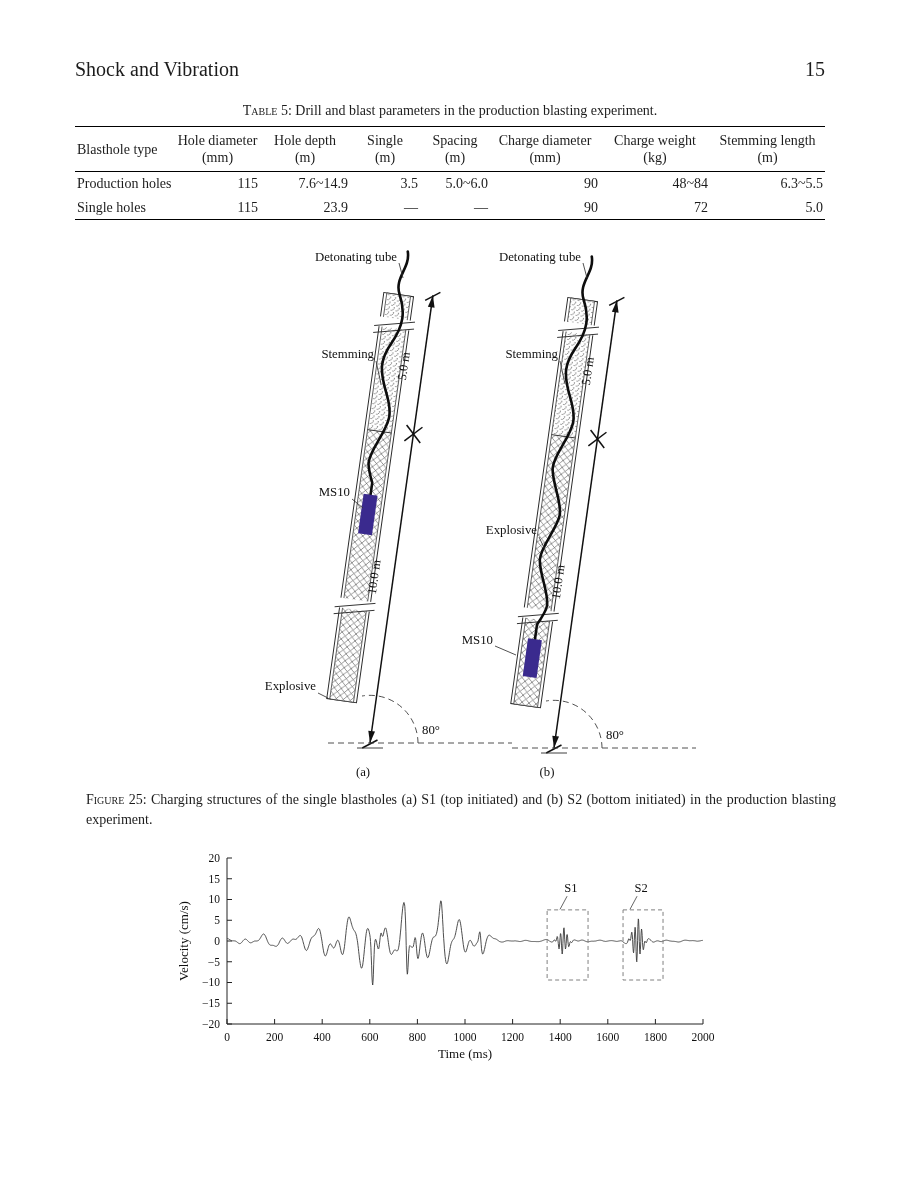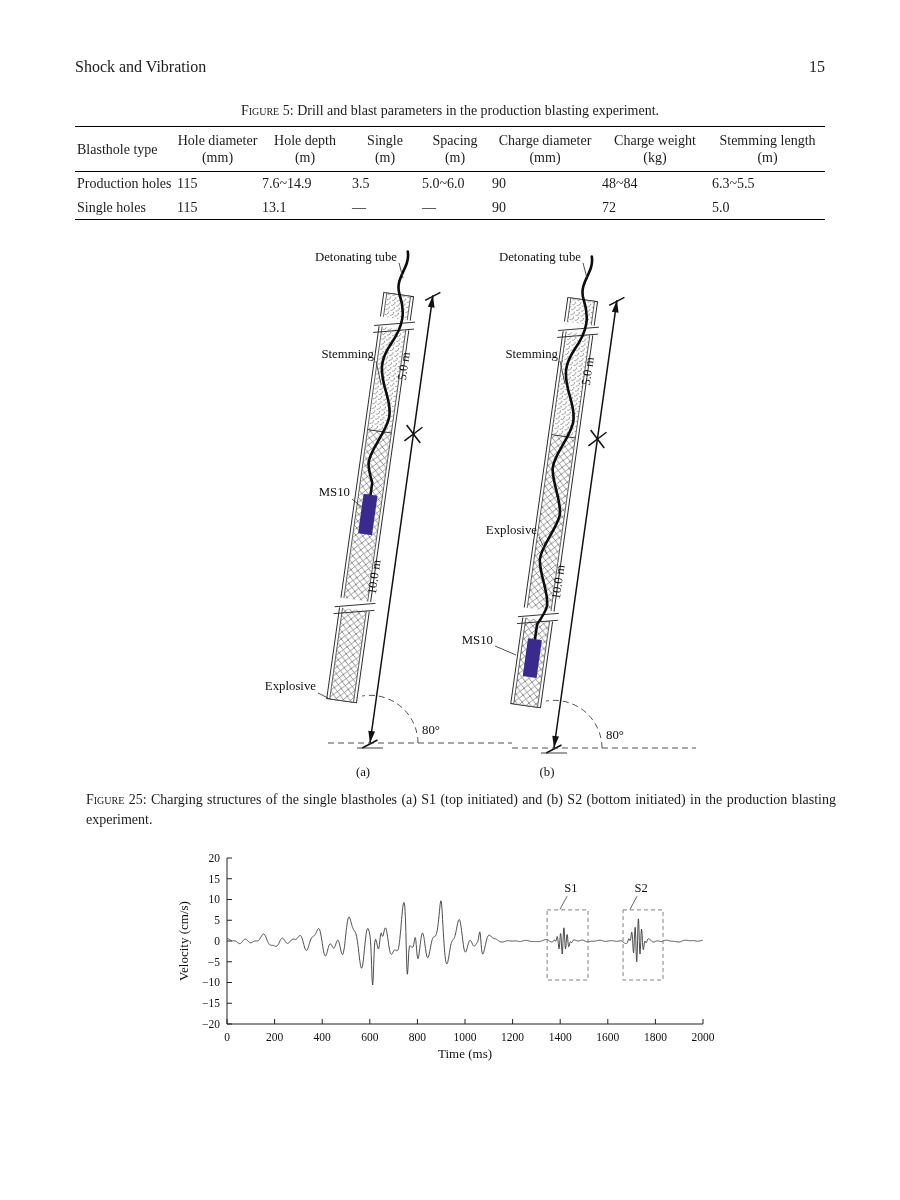--- a/index.html
+++ b/index.html
@@ -1,29 +1,29 @@
 <!DOCTYPE html>
 <html><head>
 <meta charset="utf-8">
 <style>
   html,body{margin:0;padding:0;background:#fff;}
   .page{position:relative;width:900px;height:1200px;background:#ffffff;
         font-family:"Liberation Serif",serif;color:#1c1c1c;overflow:hidden;}
   .pagehead{position:absolute;left:75px;top:58px;width:750px;display:flex;
-            justify-content:space-between;font-size:16px;}
+            justify-content:space-between;font-size:20px;}
   .caption{font-size:14px;line-height:1.45;}
   .center{text-align:center;}
   .sc{font-variant:small-caps;}
   .tcapwrap{position:absolute;left:75px;top:101px;width:750px;}
   .tablewrap{position:absolute;left:75px;top:126px;width:750px;}
   table{border-collapse:collapse;width:750px;font-size:14px;
         border-top:1.6px solid #000;border-bottom:1.6px solid #000;}
   thead tr{border-bottom:1px solid #000;}
   th{font-weight:normal;text-align:center;padding:5px 2px;line-height:1.22;vertical-align:middle;}
-  td{text-align:left;padding:3px 2px;vertical-align:middle;line-height:1.25;}
+  td{text-align:right;padding:3px 2px;vertical-align:middle;line-height:1.25;}
   th.rowlab,td.rowlab{text-align:left;padding-left:2px;}
   .fig25wrap{position:absolute;left:250px;top:245px;}
   .f25cap{position:absolute;left:86px;top:790px;width:750px;text-align:justify;}
   .fig26wrap{position:absolute;left:168px;top:848px;}
   .f26cap{position:absolute;left:75px;top:1068px;width:750px;}
   
   .dg-thin{stroke:#2b2b2b;stroke-width:0.9;fill:none;}
   .dg-wall{stroke:#2b2b2b;stroke-width:1;fill:#ffffff;}
   .dg-inner{stroke:#2b2b2b;stroke-width:0.7;fill:#ffffff;}
   .dg-dash{stroke:#3c3c3c;stroke-width:0.9;fill:none;stroke-dasharray:6 4;}
@@ -45,21 +45,21 @@
 <body>
 
 <div class="page">
 
   <div class="pagehead">
     <span>Shock and Vibration</span>
     <span>15</span>
   </div>
 
   <div class="tcapwrap caption center">
-    <span class="sc">Figure 5:</span>
+    <span class="sc">Table 5:</span>
     <span>Drill and blast parameters in the production blasting experiment.</span>
   </div>
 
   <div class="tablewrap">
     <table>
       <colgroup>
         <col style="width:100px">
           <col style="width:85px">
           <col style="width:90px">
         <col style="width:70px">
@@ -111,21 +111,21 @@
           <td>7.6~14.9</td>
           <td>3.5</td>
           <td>5.0~6.0</td>
           <td>90</td>
           <td>48~84</td>
           <td>6.3~5.5</td>
         </tr>
         <tr>
           <td class="rowlab">Single holes</td>
           <td>115</td>
-          <td>13.1</td>
+          <td>23.9</td>
           <td>—</td>
           <td>—</td>
           <td>90</td>
           <td>72</td>
           <td>5.0</td>
         </tr>
       </tbody>
     </table>
   </div>
 

